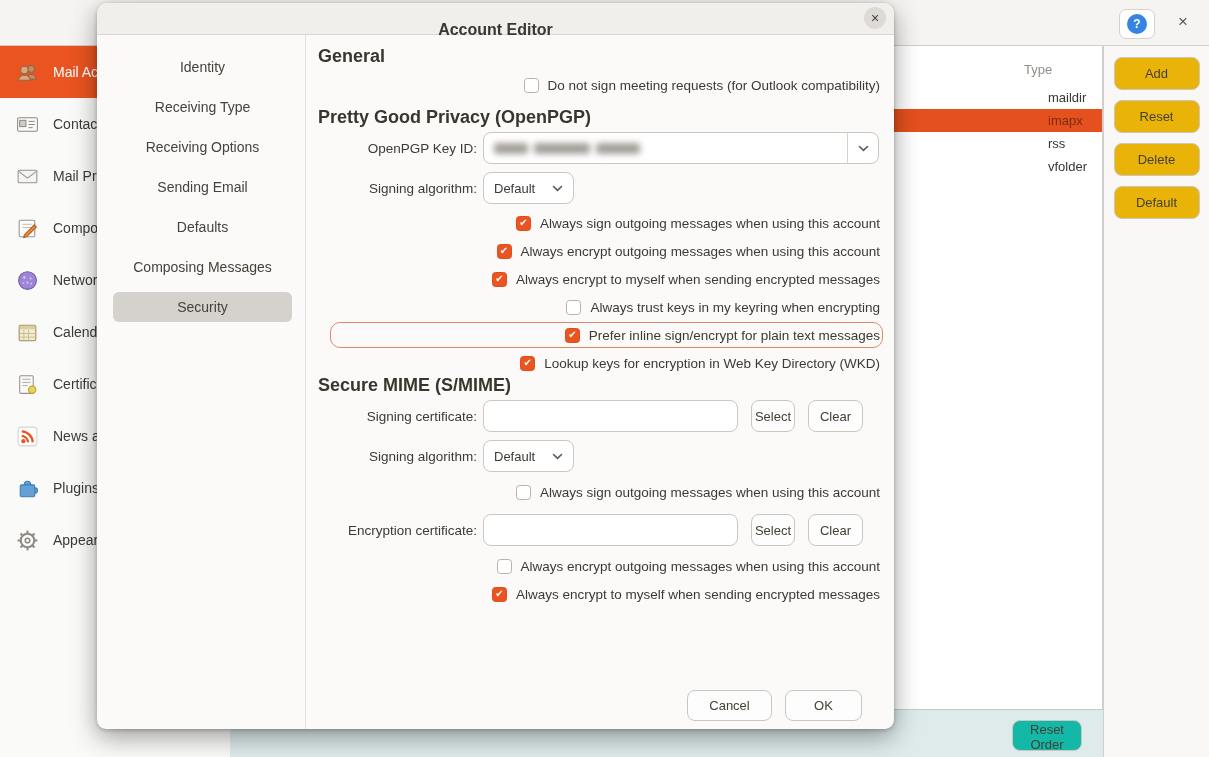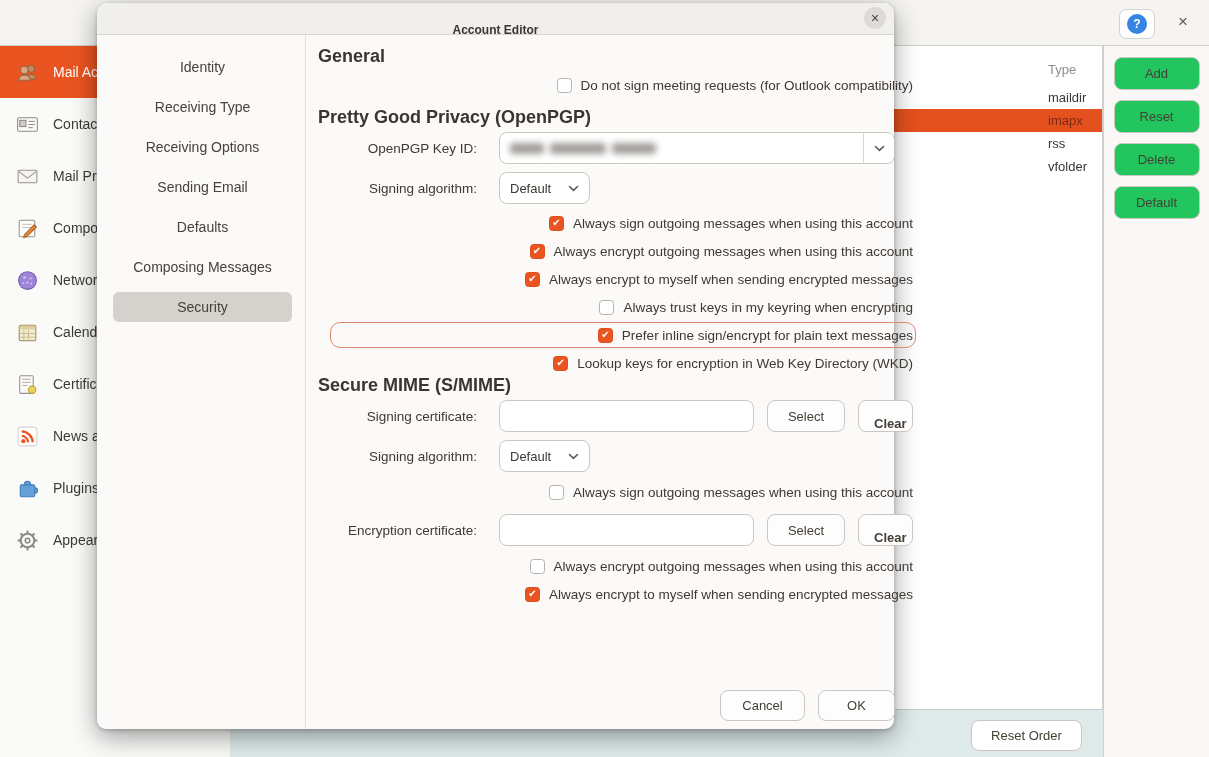--- a/index.html
+++ b/index.html
@@ -12,38 +12,38 @@
   .help-circle{width:20px;height:20px;border-radius:50%;background:#3584e4;color:#fff;font-size:12px;font-weight:bold;display:flex;align-items:center;justify-content:center;}
   .win-close{position:absolute;right:14px;top:10px;width:24px;height:24px;display:flex;align-items:center;justify-content:center;font-size:17px;color:#5d5954;}
 
   .sidebar{position:absolute;left:0;top:46px;width:230px;bottom:0;background:#fafaf9;overflow:hidden;}
   .side-item{height:52px;display:flex;align-items:center;gap:13px;padding-left:14px;box-sizing:border-box;color:#3d3b38;font-size:14px;white-space:nowrap;}
   .side-item.selected{background:#e95420;color:#fff;}
   .side-icon{width:26px;height:26px;flex:0 0 26px;display:flex;align-items:center;justify-content:center;}
   .side-icon svg{width:25px;height:25px;}
 
   .main-area{position:absolute;left:230px;top:46px;right:106px;bottom:48px;background:#fff;border-right:1px solid #d2cec9;box-sizing:border-box;overflow:hidden;}
-  .type-header{position:absolute;left:818px;top:16px;color:#918d88;font-size:13px;}
+  .type-header{position:absolute;left:794px;top:16px;color:#918d88;font-size:13px;}
   .table-rows{position:absolute;left:0;right:0;top:40px;}
   .trow{position:relative;height:23px;}
   .trow.selected{background:#e4511e;}
   .tval{position:absolute;left:818px;top:0;line-height:23px;font-size:13px;color:#3a3632;}
   .trow.selected .tval{color:#7e2b10;}
 
   .right-col{position:absolute;right:0;top:46px;width:106px;bottom:0;background:#f9f8f6;border-left:1px solid #d2cec9;box-sizing:border-box;padding-top:11px;}
-  .sbtn{display:block;width:86px;height:33px;margin:0 auto 10px auto;background:#22c55e;border:1px solid #ccc6c0;border-radius:8px;font-size:13px;color:#454035;font-family:inherit;}
+  .sbtn{display:block;width:86px;height:33px;margin:0 auto 10px auto;background:#eab308;border:1px solid #ccc6c0;border-radius:8px;font-size:13px;color:#454035;font-family:inherit;}
 
   .footer-bar{position:absolute;left:230px;right:106px;top:709px;height:48px;background:#dfebeb;border-top:1px solid #b9cfce;box-sizing:border-box;}
   .footer-hint{position:absolute;left:7px;top:17px;font-size:13.5px;color:#3b4a4a;}
-  .reset-btn{position:absolute;right:21px;top:10px;width:111px;height:31px;background:#ffffff;border:1px solid #ccc6c0;border-radius:8px;font-size:13px;color:#454035;font-family:inherit;}
+  .reset-btn{position:absolute;right:21px;top:10px;width:70px;height:31px;background:#14b8a6;border:1px solid #ccc6c0;border-radius:8px;font-size:13px;color:#454035;font-family:inherit;}
 
   
   .dialog{position:absolute;left:97px;top:3px;width:797px;height:726px;background:#fbfaf8;border-radius:10px 10px 9px 9px;box-shadow:0 8px 26px rgba(0,0,0,.38),0 1px 4px rgba(0,0,0,.22);display:flex;flex-direction:column;z-index:10;}
   .dlg-titlebar{position:relative;height:31px;flex:0 0 31px;background:#f1efec;border-bottom:1px solid #d9d5d0;border-radius:10px 10px 0 0;display:flex;align-items:center;justify-content:center;}
-  .dlg-title{font-weight:bold;font-size:12px;color:#3b362f;margin-top:22px;}
+  .dlg-title{font-weight:bold;font-size:16px;color:#3b362f;margin-top:22px;}
   .dlg-close{position:absolute;right:8px;top:4px;width:22px;height:22px;border-radius:50%;background:#dedad6;color:#47423e;display:flex;align-items:center;justify-content:center;font-size:14px;line-height:1;}
   .dlg-body{flex:1;display:flex;min-height:0;position:relative;}
   .dlg-tabs{width:209px;flex:0 0 209px;border-right:1px solid #e3dfda;box-sizing:border-box;padding-top:17px;}
   .tab{height:30px;margin:0 13px 10px 16px;display:flex;align-items:center;justify-content:center;font-size:14px;color:#46423c;border-radius:6px;}
   .tab.selected{background:#d5d1cd;}
   .dlg-content{flex:1;position:relative;padding:13px 14px 0 12px;box-sizing:border-box;}
 
   .sect-h{font-weight:bold;font-size:18px;color:#3a362f;line-height:16px;}
   .h-pgp{margin-top:14px;}
   .h-smime{margin-top:4px;}
@@ -53,39 +53,39 @@
   .cbrow.focused{outline:1px solid #de8a6f;outline-offset:2px;}
   .cb{width:15px;height:15px;box-sizing:border-box;border:1px solid #b7b2ac;border-radius:3.5px;background:#fff;flex:0 0 15px;display:flex;align-items:center;justify-content:center;}
   .cbrow.checked .cb{background:#e95420;border-color:#dd4f1e;}
   .cbrow.checked .cb::after{content:"✔";color:#fff;font-size:10px;line-height:1;}
   .cbl{font-size:13.5px;color:#3d3934;white-space:nowrap;}
   .grp-general{margin-top:11px;}
   .grp-pgp{margin-top:9px;}
   .grp-sign{margin-top:10px;}
   .grp-enc{margin-top:10px;}
 
-  .frow{display:grid;grid-template-columns:159px auto;column-gap:22px;align-items:center;height:32px;}
+  .frow{display:grid;grid-template-columns:159px auto;column-gap:6px;align-items:center;height:32px;}
   .frow .flabel{text-align:right;font-size:13.5px;color:#3d3934;white-space:nowrap;}
   .row-keyid{margin-top:7px;}
   .row-algo{margin-top:8px;}
   .row-cert{margin-top:7px;}
   .row-enccert{margin-top:12px;}
   .fctrls{display:flex;align-items:center;gap:13px;}
 
   .combo{position:relative;width:396px;height:32px;box-sizing:border-box;background:#fff;border:1px solid #ccc6c0;border-radius:8px;}
   .combo-arrow{position:absolute;right:0;top:0;bottom:0;width:30px;border-left:1px solid #d8d4cf;display:flex;align-items:center;justify-content:center;}
   .redacted{position:absolute;left:10px;top:10px;display:flex;gap:6px;filter:blur(3px);}
   .redacted span{height:11px;background:#a39f9a;border-radius:3px;display:inline-block;}
   .redacted .r1{width:34px;}.redacted .r2{width:56px;}.redacted .r3{width:44px;}
 
   .dropdown{width:91px;height:32px;box-sizing:border-box;background:#fff;border:1px solid #ccc6c0;border-radius:8px;display:flex;align-items:center;justify-content:space-between;padding:0 10px;font-size:13px;color:#3d3934;font-family:inherit;}
   .entry{width:255px;height:32px;box-sizing:border-box;background:#fff;border:1px solid #ccc6c0;border-radius:8px;padding:0 8px;font-size:13px;font-family:inherit;color:#3d3934;}
   .mini-btn{height:32px;background:#fdfdfd;border:1px solid #ccc6c0;border-radius:8px;font-size:13px;color:#454035;font-family:inherit;padding:0 12px;}
-  .btn-select{width:78px;padding:0;}
-  .btn-clear{width:55px;padding:15px;font-weight:bold;}
+  .btn-select{width:44px;padding:0;}
+  .btn-clear{width:55px;padding:8px;}
 
   .dlg-actions{position:absolute;bottom:8px;right:32px;display:flex;gap:13px;}
   .dlg-btn{height:31px;background:#fdfdfd;border:1px solid #ccc6c0;border-radius:8px;font-size:13px;color:#454035;font-family:inherit;}
   .btn-cancel{width:85px;}
   .btn-ok{width:77px;}
 
   .chev{display:inline-block;}
 </style>
 </head>
 <body>

